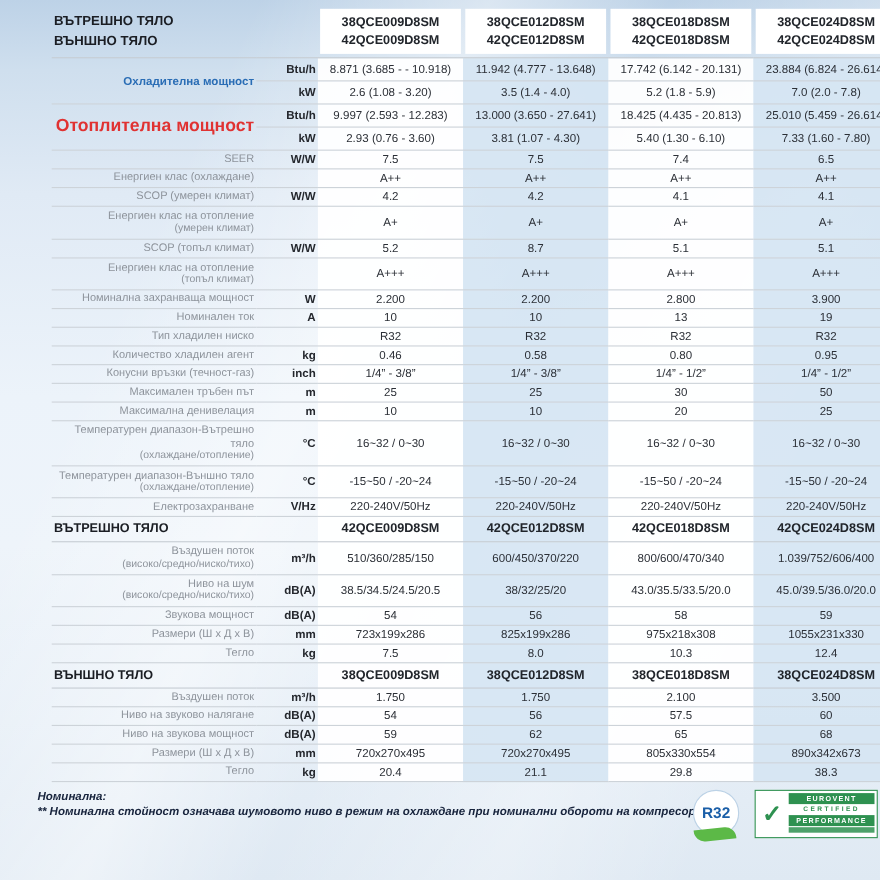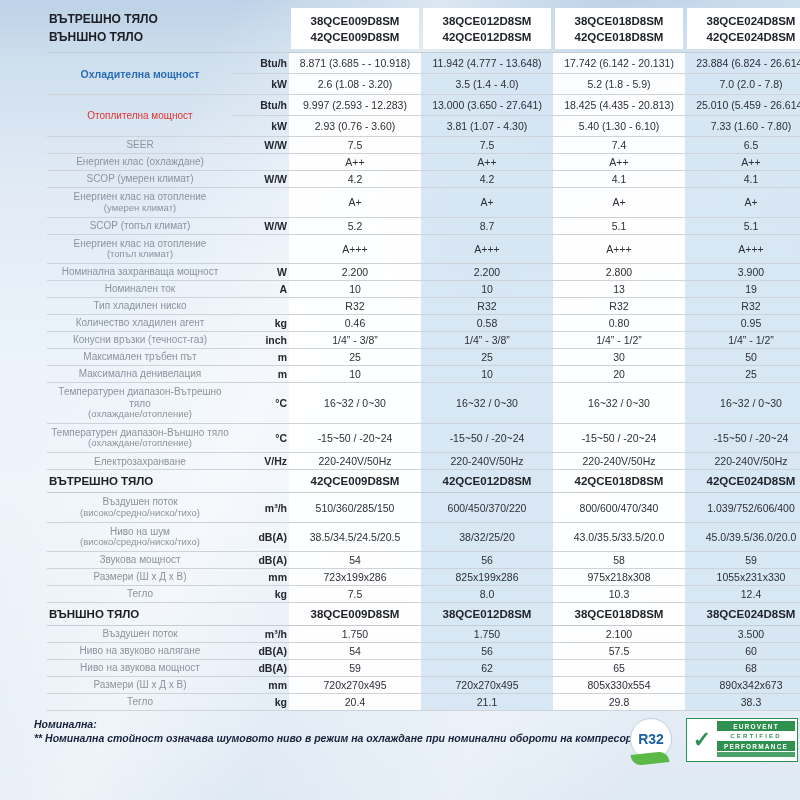--- a/index.html
+++ b/index.html
@@ -17,25 +17,25 @@
   table { border-collapse:collapse; table-layout:fixed; width:770px;margin-left:31px; }
   th, td { vertical-align:middle; }
 
   
   thead th { border-bottom:1px solid #c6ccd3; padding-bottom:3px; }
   .hdr-lbl { text-align:left; font-size:12px; font-weight:bold; color:#1b1e24; line-height:1.45; padding-left:2px; }
   .mbox { background:#ffffff; margin:0 2px; padding:5px 2px 4px; font-size:11.5px; font-weight:bold; color:#21252b; line-height:1.4; text-align:center; }
 
   
   tbody td { border-bottom:1px solid #cdd3d9; padding:2px 2px; }
-  td.lbl { text-align:center; color:#8d939b; font-size:10px; line-height:1.15; padding-left:2px; }
+  td.lbl { text-align:right; color:#8d939b; font-size:10px; line-height:1.15; padding-left:2px; }
   td.lbl .l1 { display:block; }
   td.lbl .l2 { display:block; font-size:9.5px; }
   td.lbl.blue .l1 { color:#2a6db5; font-weight:bold; font-size:10.5px; }
-  td.lbl.red  .l1 { color:#e03232; font-weight:normal; font-size:10px; }
+  td.lbl.red  .l1 { color:#e03232; font-weight:bold; font-size:16px; }
   td.unit { text-align:right; color:#24272d; font-weight:700; font-size:10.5px; }
   td.val { text-align:center; font-size:10.5px; color:#2b2f36; }
   td.vA { background:rgba(255,255,255,0.93); }
   td.vB { background:rgba(213,229,243,0.88); }
   tr.subrow td { padding:4px 2px; }
   tr.dbl td { padding:3px 2px; }
 
   
   tr.section-row td { padding:5px 2px; border-bottom:1px solid #c6ccd3; }
   td.sec-title { font-size:11.5px; font-weight:bold; color:#1b1e24; padding-left:2px; }

